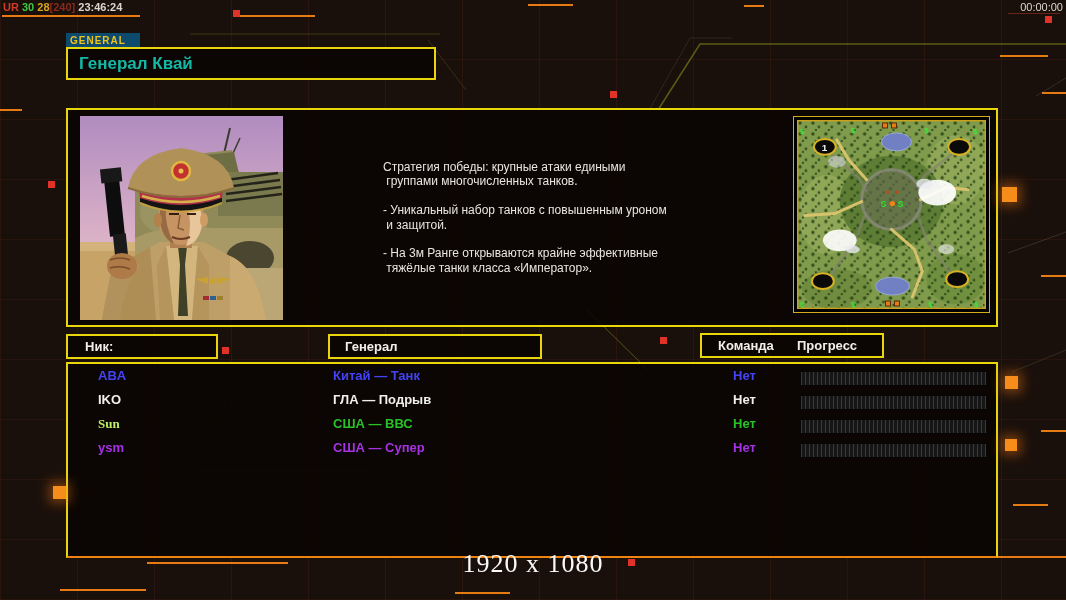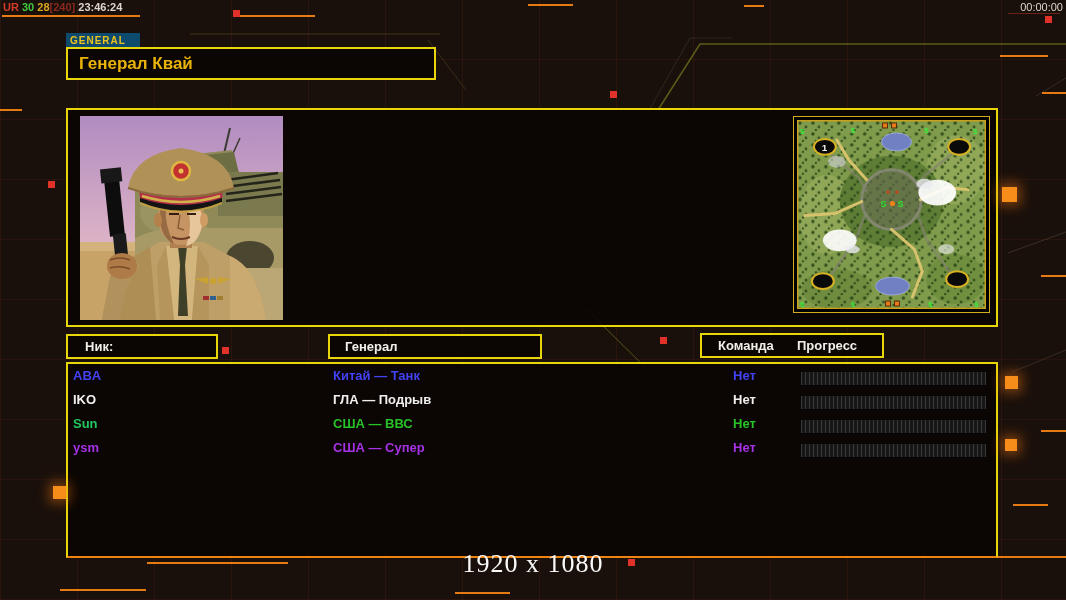--- a/index.html
+++ b/index.html
@@ -15,41 +15,41 @@
        box-shadow:0 0 12px 4px rgba(240,120,20,.45);}
   .hud{position:absolute;top:1px;font-size:11px;font-weight:bold;z-index:6;letter-spacing:0;}
   #debug{left:3px;}
   #timer{right:3px;font-weight:normal;color:#ded6cc;}
   .panel{position:absolute;border:2px solid #e8d50a;background:rgba(9,5,2,.88);
          box-sizing:border-box;z-index:2;}
   #tab{position:absolute;left:66px;top:33px;width:74px;height:15px;background:#0c4a6e;
        color:#eec21c;font-size:10px;font-weight:bold;letter-spacing:1px;line-height:15px;
        padding-left:4px;box-sizing:border-box;z-index:2;}
   #title-box{left:66px;top:47px;width:370px;height:33px;}
-  #title-box .t{font-size:17px;font-weight:bold;color:#eab308;line-height:29px;padding-left:11px;}
+  #title-box .t{font-size:17px;font-weight:bold;color:#14b8a6;line-height:29px;padding-left:11px;}
   #main-box{left:66px;top:108px;width:932px;height:219px;}
   #portrait{position:absolute;left:12px;top:6px;width:203px;height:204px;}
   #desc{position:absolute;left:315px;top:50px;width:340px;font-size:12px;line-height:14.4px;
         color:#e9e5df;white-space:pre-line;}
   #minimap{position:absolute;left:725px;top:6px;width:197px;height:197px;border:1px solid #d3ab1d;
            background:#000;box-sizing:border-box;padding:3px;}
   .hdr{height:25px;}
   .hdr .t{font-size:13px;font-weight:bold;color:#f2efe9;line-height:21px;}
   #nick-box{left:66px;top:334px;width:152px;}
   #nick-box .t{padding-left:17px;}
   #general-box{left:328px;top:334px;width:214px;}
   #general-box .t{padding-left:15px;}
   #team-box{left:700px;top:333px;width:184px;position:absolute;}
   #team-box .t{position:absolute;top:0;}
   #team-box .t1{left:16px;}
   #team-box .t2{left:95px;}
   #list-box{left:66px;top:362px;width:932px;height:196px;border-bottom-color:#ef8312;}
   .row{position:absolute;left:0;right:0;height:24px;font-size:13px;font-weight:bold;}
   .row span{position:absolute;top:1px;white-space:nowrap;}
-  .row .nm{left:5px;} .row .gn{left:265px;} .row .tm{left:665px;}
+  .row .nm{left:30px;} .row .gn{left:265px;} .row .tm{left:665px;}
   .row .bar{position:absolute;left:732px;top:4px;width:185px;height:13px;border:1px solid #060606;
     background:repeating-linear-gradient(90deg,#3a3a3a 0 1px,#161616 1px 4px);}
   .row .bar i{display:block;height:100%;background:#3fae3f;}
   #footer{position:absolute;left:0;right:0;top:549px;text-align:center;z-index:6;
     font-family:"Liberation Serif",serif;font-size:26px;color:#fafafa;letter-spacing:1px;}
   .redline{position:absolute;height:1px;background:#6a2415;z-index:1;}
   svg text{font-family:"Liberation Sans",sans-serif;}
 </style>
 </head>
 <body>
@@ -180,20 +180,28 @@
             <circle cx="133" cy="165" r="3.2"></circle>
           </g>
           <g>
             <rect x="123" y="180" width="6" height="4" fill="#a03030"></rect>
             <rect x="130" y="180" width="6" height="4" fill="#306090"></rect>
             <rect x="137" y="180" width="6" height="4" fill="#a08030"></rect>
           </g>
         </g>
       </svg>
     </div>
+    <div id="desc">Стратегия победы: крупные атаки едиными
+&nbsp;группами многочисленных танков.
+
+- Уникальный набор танков с повышенным уроном
+&nbsp;и защитой.
+
+- На 3м Ранге открываются крайне эффективные
+&nbsp;тяжёлые танки класса «Император».</div>
     <div id="minimap">
       <svg width="189" height="189" viewBox="0 0 190 190">
         <defs>
           <pattern id="trees" width="13" height="11" patternUnits="userSpaceOnUse">
             <circle cx="3" cy="3" r="1.7" fill="#1d3a10"></circle>
             <circle cx="9" cy="7" r="1.4" fill="#254016"></circle>
             <circle cx="6" cy="10" r="1.1" fill="#16300c"></circle>
           </pattern>
         </defs>
         <rect width="190" height="190" fill="#7f9b4b"></rect>
@@ -284,21 +292,21 @@
     </div>
     <div class="row" style="top:27px;">
       <span class="nm" style="color: rgb(240, 238, 238);">IKO</span>
       <span class="gn" style="color: rgb(240, 238, 238);">ГЛА — Подрыв</span>
       <span class="tm" style="color: rgb(240, 238, 238);">Нет</span>
       <span class="bar">
           <i style="width:0%"></i>
         </span>
     </div>
     <div class="row" style="top:51px;">
-      <span class="nm" style="color: #22c55e;">Sun</span>
+      <span class="nm" style="color: #bef264; font-family: Liberation Serif, serif;">Sun</span>
       <span class="gn" style="color: rgb(40, 194, 40);">США — ВВС</span>
       <span class="tm" style="color: rgb(40, 194, 40);">Нет</span>
       <span class="bar">
           <i style="width:0%"></i>
         </span>
     </div>
     <div class="row" style="top:75px;">
       <span class="nm" style="color: rgb(166, 50, 230);">ysm</span>
       <span class="gn" style="color: rgb(166, 50, 230);">США — Супер</span>
       <span class="tm" style="color: rgb(166, 50, 230);">Нет</span>

